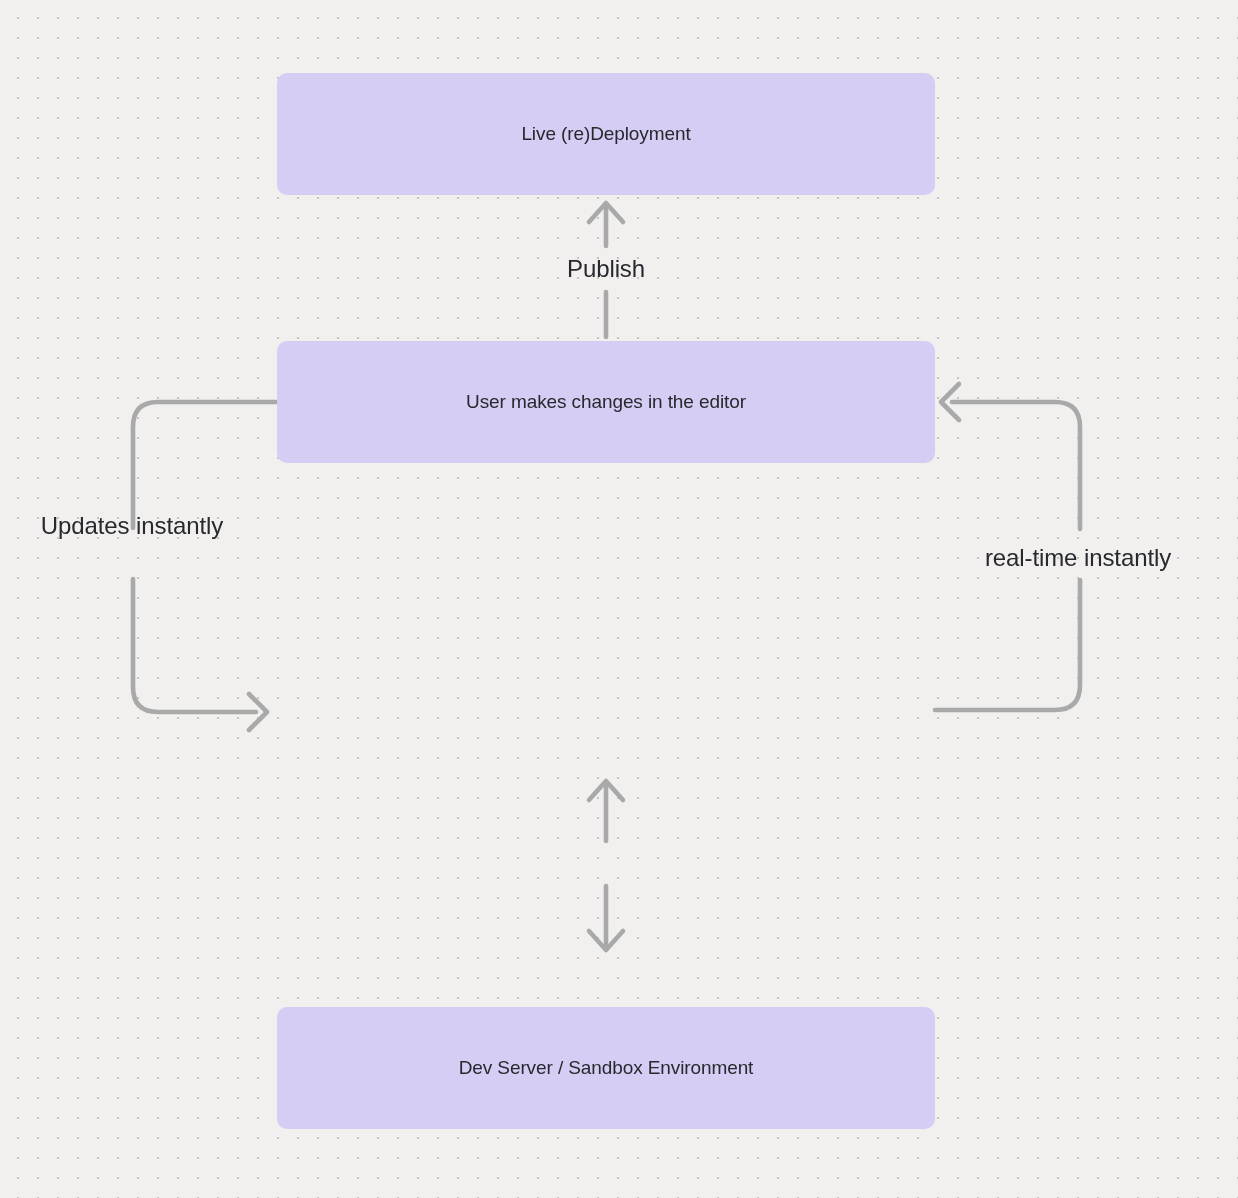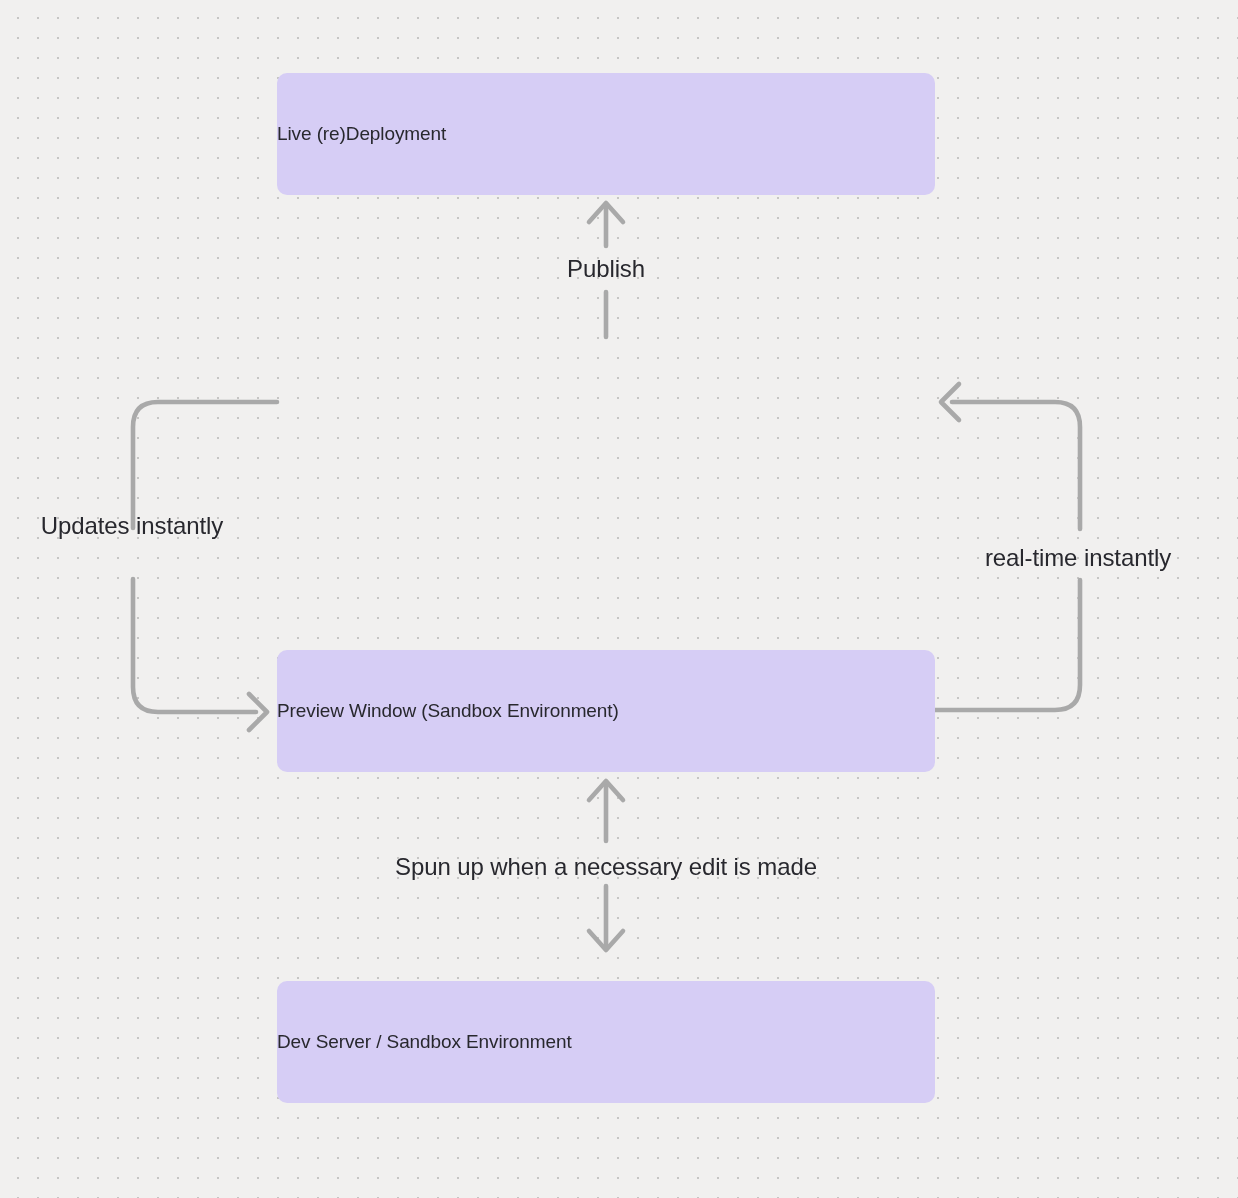--- a/index.html
+++ b/index.html
@@ -38,34 +38,34 @@
   }
   .node {
     position: absolute;
     left: 277px;
     width: 658px;
     height: 122px;
     background: #d6cdf5;
     border-radius: 10px;
     display: flex;
     align-items: center;
-    justify-content: flex-start;
+    justify-content: center;
     cursor: pointer;
   }
   .node-label {
     font-size: 19px;
     color: #28282e;
     letter-spacing: -0.1px;
     text-align: center;
     white-space: nowrap;
   }
   .node-1 { top: 73px; }
   .node-2 { top: 341px; }
   .node-3 { top: 650px; }
-  .node-4 { top: 981px; }
+  .node-4 { top: 1007px; }
   .edge-label {
     position: absolute;
     transform: translate(-50%, -50%);
     font-size: 24px;
     color: #28282e;
     letter-spacing: -0.1px;
     white-space: nowrap;
   }
   .label-publish  { left: 606px; top: 269px; }
   .label-updates  { left: 132px; top: 526px; }
@@ -102,30 +102,29 @@
       <path d="M589 800 L606 781 L623 800"></path>
       <path d="M606 886 L606 946"></path>
       <path d="M589 931 L606 950 L623 931"></path>
     </g>
   </svg>
 
   <div class="node node-1">
     <span class="node-label">Live (re)Deployment</span>
   </div>
 
+  <div class="node node-2">
+    <span class="node-label">User makes changes in the editor</span>
+  </div>
 
-  <div class="node node-3">
-    <span class="node-label">Preview Window (Sandbox Environment)</span>
-  </div>
 
   <div class="node node-4">
     <span class="node-label">Dev Server / Sandbox Environment</span>
   </div>
 
   <div class="edge-label label-publish">Publish</div>
 
   <div class="edge-label label-updates">Updates instantly</div>
 
   <div class="edge-label label-feedback">real-time instantly</div>
 
-  <div class="edge-label label-spun">Spun up when a necessary edit is made</div>
 
 </div>
 
 </body></html>

